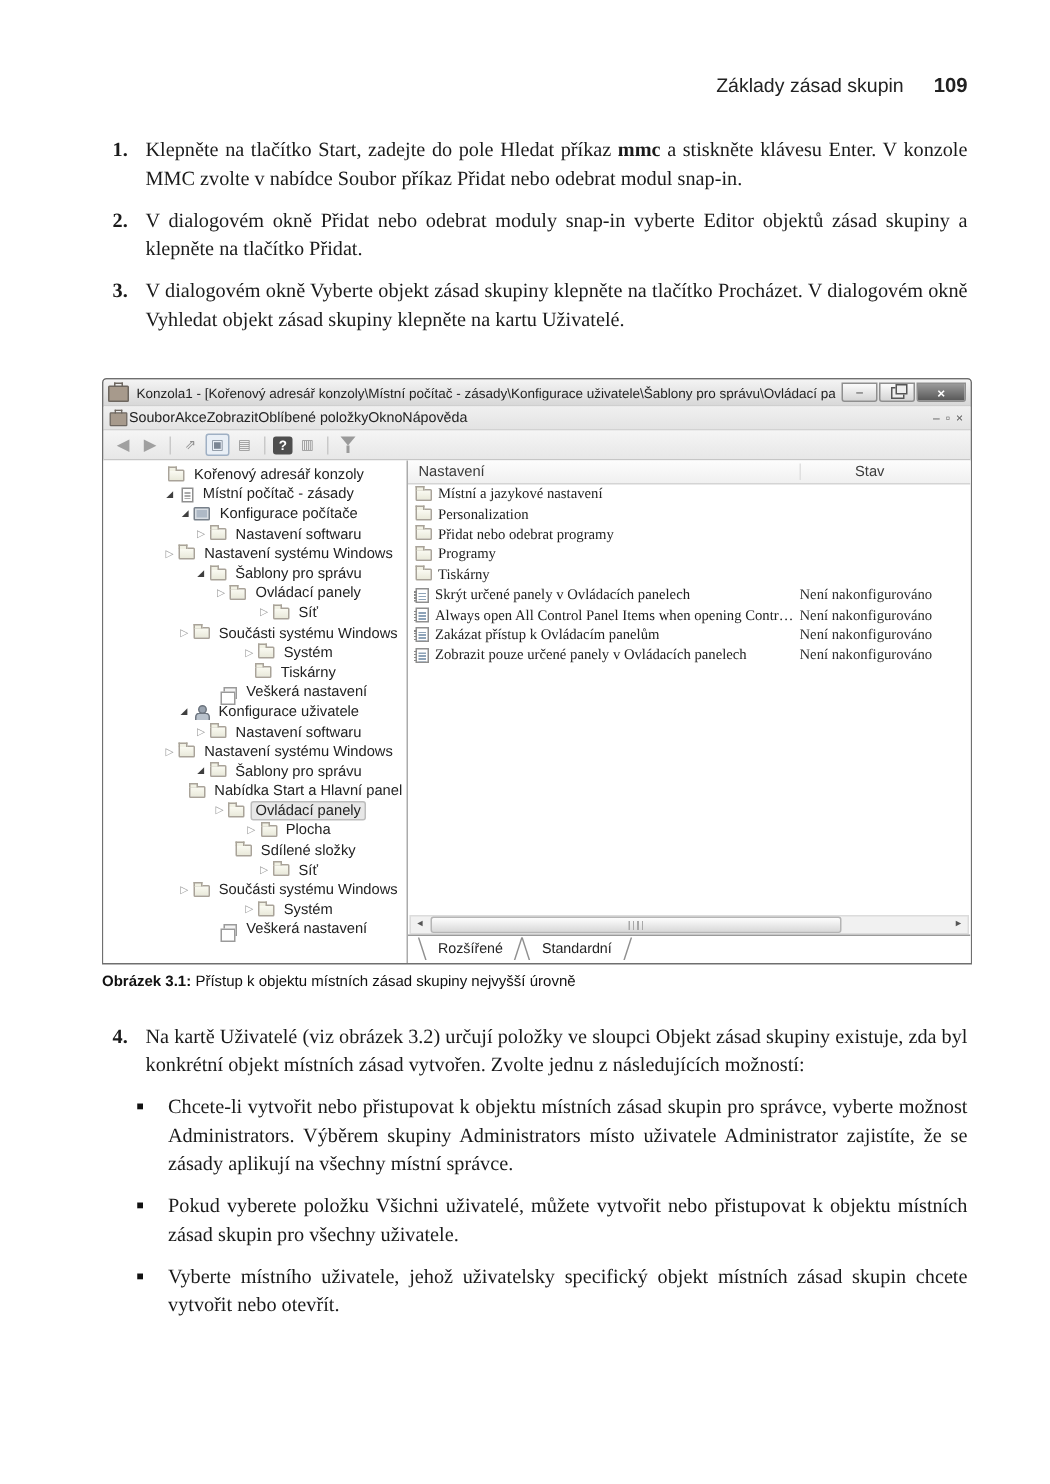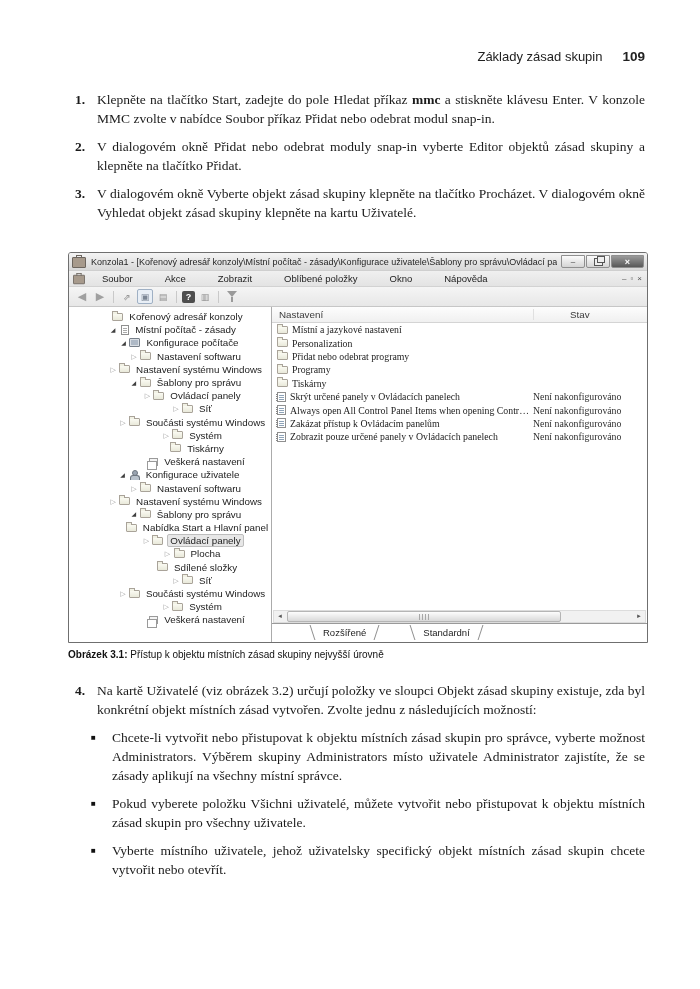--- a/index.html
+++ b/index.html
@@ -48,21 +48,21 @@
         background:linear-gradient(#fbfbfb,#d5d5d5);}
   .wbtn.min,.wbtn.restore{width:24px;}
   .wbtn.close{width:33px;background:linear-gradient(#9a9a9a,#585858);color:#fff;font-weight:bold;font-size:9px;}
   .restorebox{position:relative;width:7px;height:6px;border:1px solid #555;background:#eee;}
   .restorebox::before{content:"";position:absolute;left:2px;top:-3px;width:6px;height:5px;
         border:1px solid #555;background:#eee;}
 
   .menubar{height:15px;display:flex;align-items:center;padding:0 3px;font-size:9.5px;
            background:linear-gradient(#f0f0f0,#e3e3e3);border-bottom:1px solid #d2d2d2;}
   .menus{display:flex;}
-  .menu{padding:0 16px;}
+  .menu{padding:0 0;}
   .childctl{margin-left:auto;display:flex;gap:4px;font-size:8px;color:#555;padding-right:2px;}
 
   .toolbar{height:19px;display:flex;align-items:center;padding:0 5px;gap:2px;
            background:linear-gradient(#f5f5f5,#e7e7e7);}
   .tbi{width:16px;height:15px;display:flex;align-items:center;justify-content:center;
        font-size:9px;color:#8f8f8f;box-sizing:border-box;position:relative;}
   .tbi.nav{font-size:11px;color:#a0a0a0;}
   .tbi.pressed{border:1px solid #9fb0c4;background:#e9eff6;border-radius:2px;color:#7b8694;}
   .tbi.dark{width:13px;height:12px;background:#4e4e4e;color:#fff;border-radius:2px;
             font-weight:bold;font-size:9px;}
@@ -126,21 +126,21 @@
            background:#f1f1f1;border:1px solid #dcdcdc;box-sizing:border-box;}
   .sarr{width:12px;flex:none;text-align:center;font-size:6px;color:#555;line-height:11px;}
   .strack{flex:1;position:relative;height:11px;}
   .sthumb{position:absolute;left:1px;top:0;width:79%;height:11px;box-sizing:border-box;
           background:linear-gradient(#fdfdfd,#d9d9d9);border:1px solid #b5b5b5;border-radius:2px;}
   .sthumb::after{content:"";position:absolute;left:50%;top:2px;margin-left:-5px;width:10px;height:6px;
           background:repeating-linear-gradient(90deg,#a8a8a8 0 1px,transparent 1px 3px);}
 
   .tabrow{position:absolute;left:0;right:0;bottom:0;height:18px;border-top:1px solid #9a9a9a;
           display:flex;align-items:center;padding-left:14px;font-size:9.5px;background:#fff;gap:14px;}
-  .tab{position:relative;padding:0 6px;line-height:16px;color:#222;margin-left:31px;}
+  .tab{position:relative;padding:0 6px;line-height:16px;color:#222;}
   .tab::before,.tab::after{content:"";position:absolute;top:0;bottom:1px;width:1px;background:#8f8f8f;}
   .tab::before{left:-5px;transform:skewX(18deg);}
   .tab::after{right:-5px;transform:skewX(-18deg);}
 </style>
 </head>
 <body>
 
 <div class="page">
 
   <div class="pagehdr">

